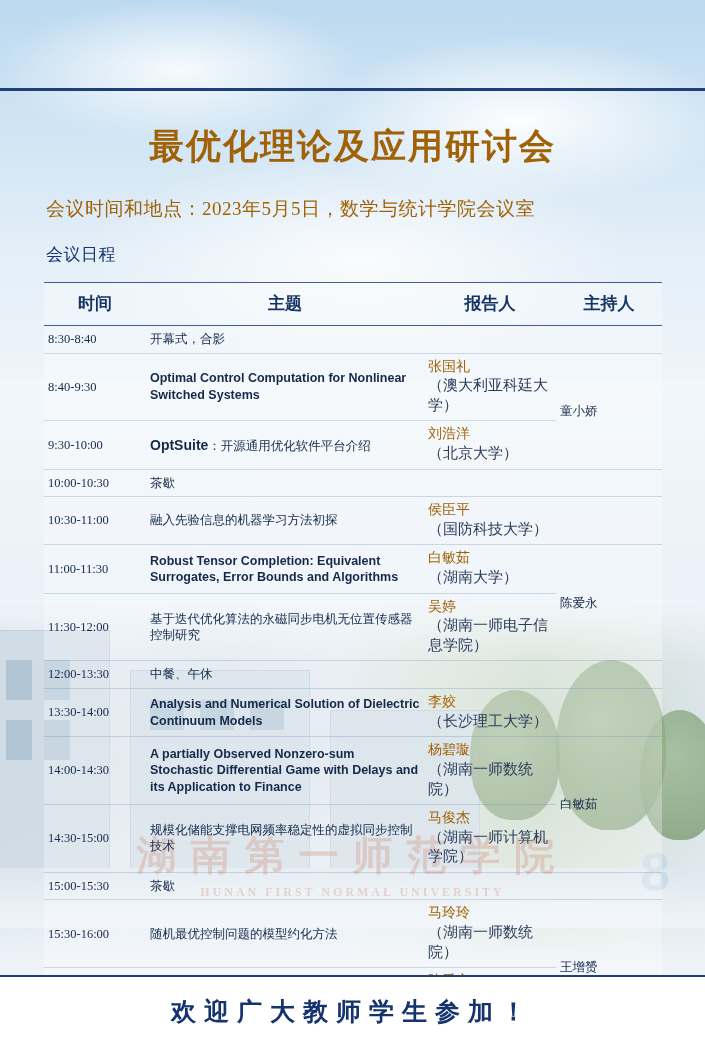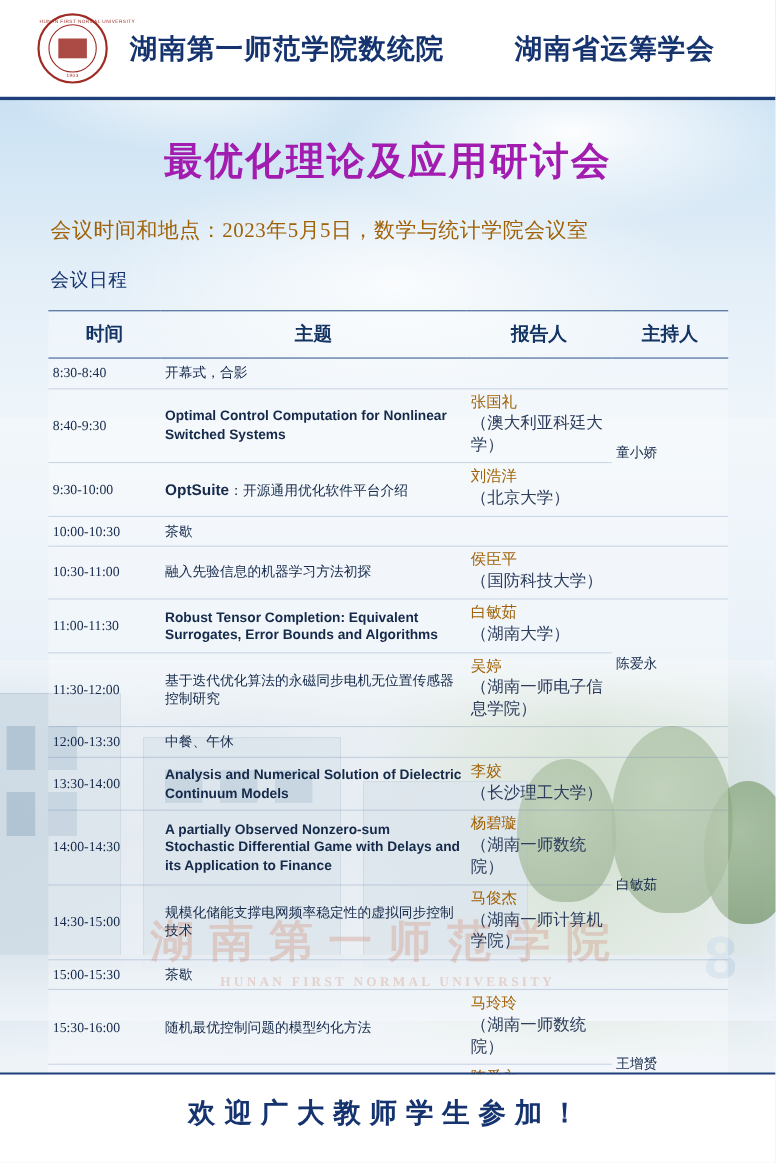--- a/index.html
+++ b/index.html
@@ -151,21 +151,21 @@
   .org-right { left: 468px; }
 
   
   .title {
     position: absolute;
     left: 0; top: 123px;
     width: 705px;
     text-align: center;
     font-size: 35px;
     font-weight: bold;
-    color: #a21caf;
+    color: #a16207;
     letter-spacing: 2px;
     z-index: 4;
     font-family: "Liberation Serif", serif;
   }
 
   .meta-line {
     position: absolute;
     left: 46px; top: 196px;
     font-size: 19px;
     color: #a16207;
@@ -309,31 +309,20 @@
     <div class="tree" style="left:640px; top:110px; width:80px; height:130px;"></div>
     <div class="ground" style="top:268px;"></div>
   </div>
 
   <div class="bg-watermark">
     <span>湖南第一师范学院</span>
     <span class="wm-sub">HUNAN FIRST NORMAL UNIVERSITY</span>
   </div>
   <div class="bg-digit" style="left:640px; top:840px;">8</div>
 
-  <div class="header">
-    <div class="logo">
-      <div class="logo-arc-top">HUNAN FIRST NORMAL UNIVERSITY</div>
-      <div class="logo-inner">
-        <div class="logo-core"></div>
-      </div>
-      <div class="logo-arc-bot">1903</div>
-    </div>
-    <div class="org-left">湖南第一师范学院数统院</div>
-    <div class="org-right">湖南省运筹学会</div>
-  </div>
   <div class="header-rule"></div>
 
   <div class="title">最优化理论及应用研讨会</div>
   <div class="meta-line">会议时间和地点：2023年5月5日，数学与统计学院会议室</div>
   <div class="agenda-label">会议日程</div>
 
   <div class="table-wrap">
     <table class="agenda">
       <thead>
         <tr>

